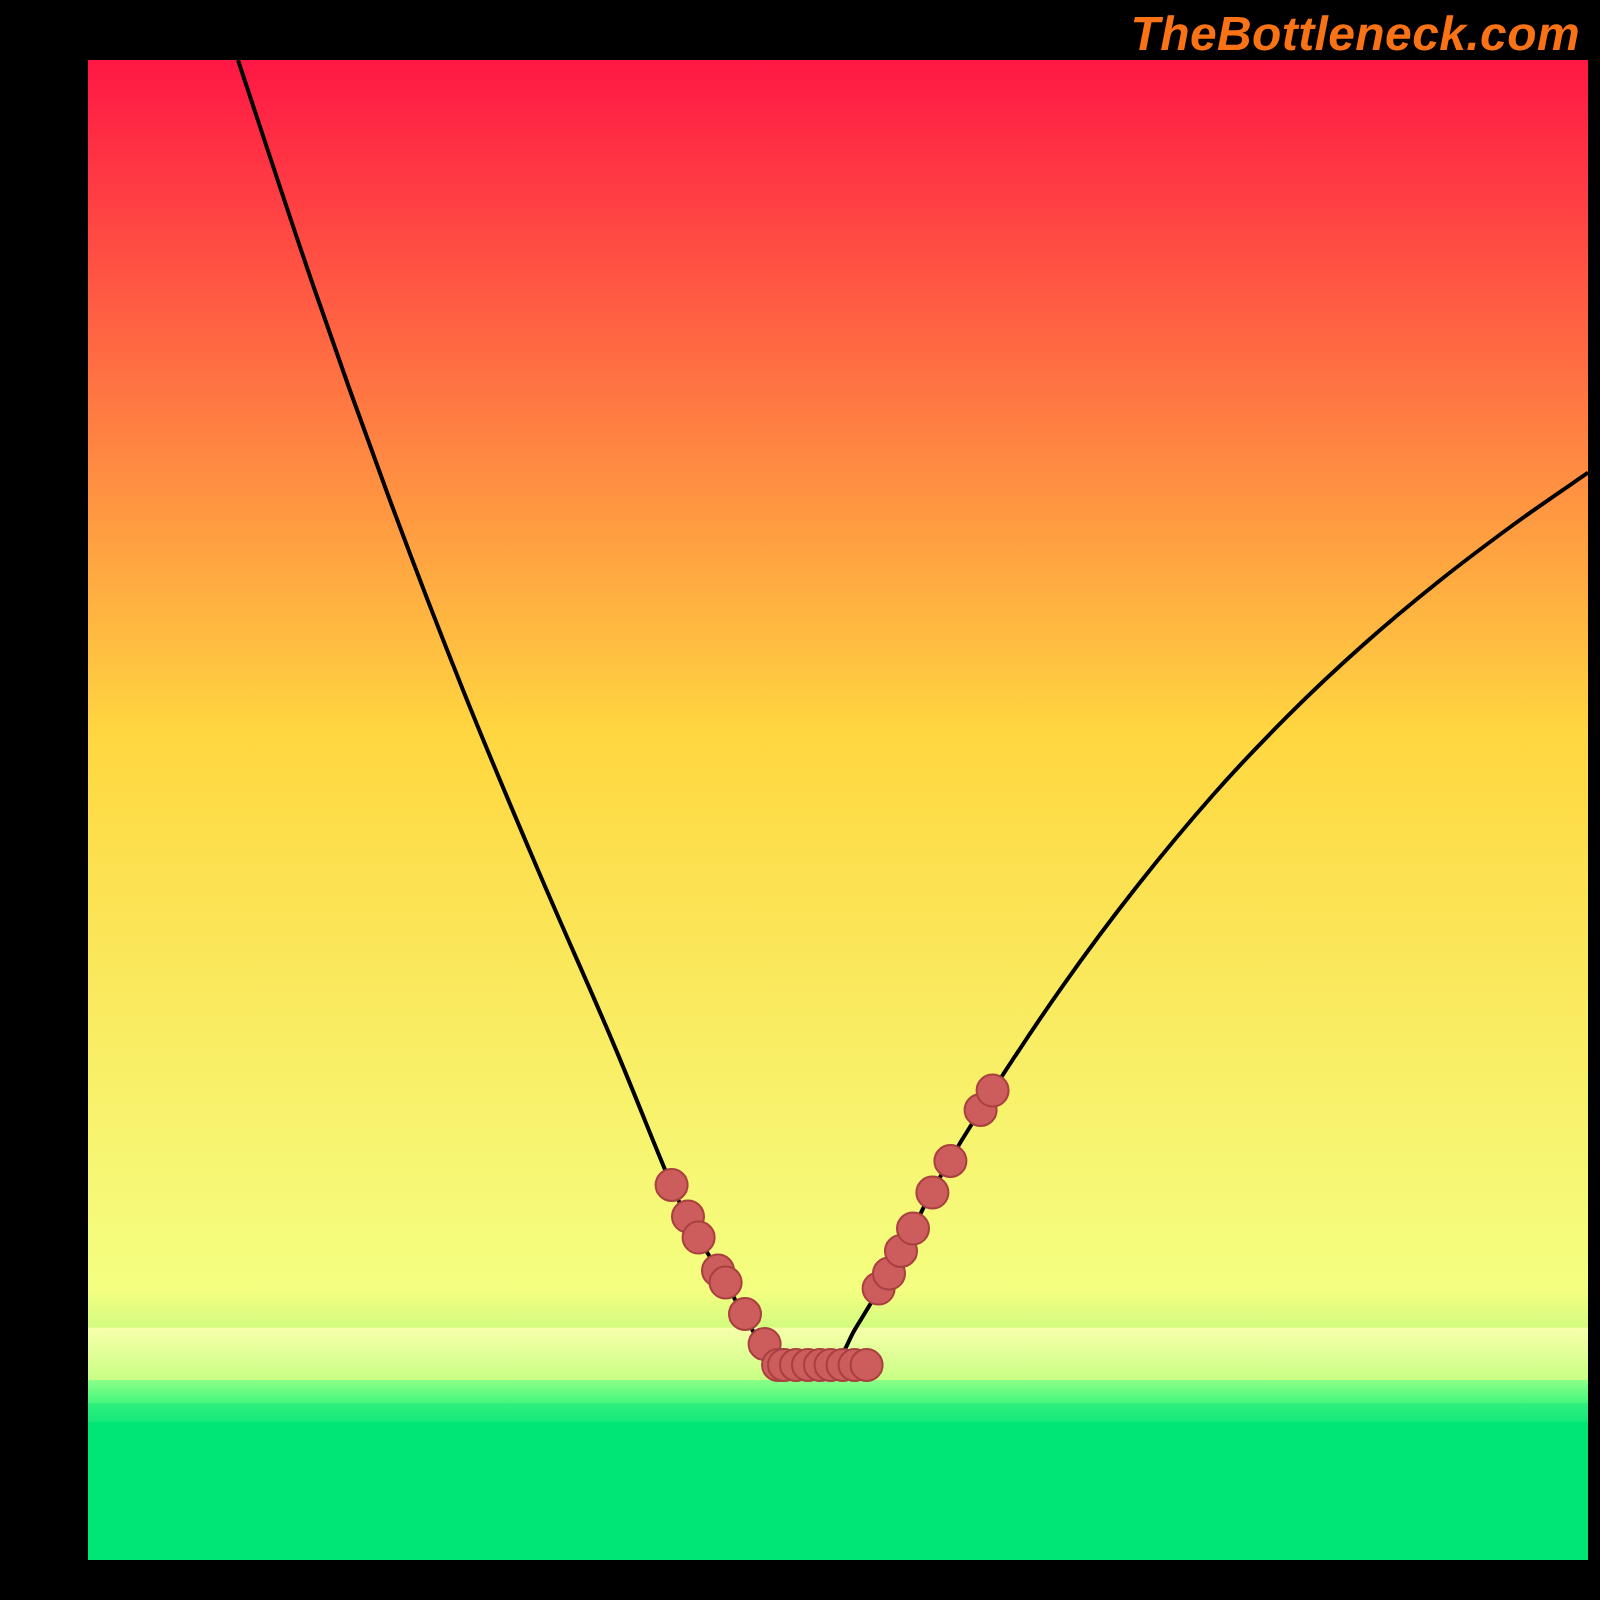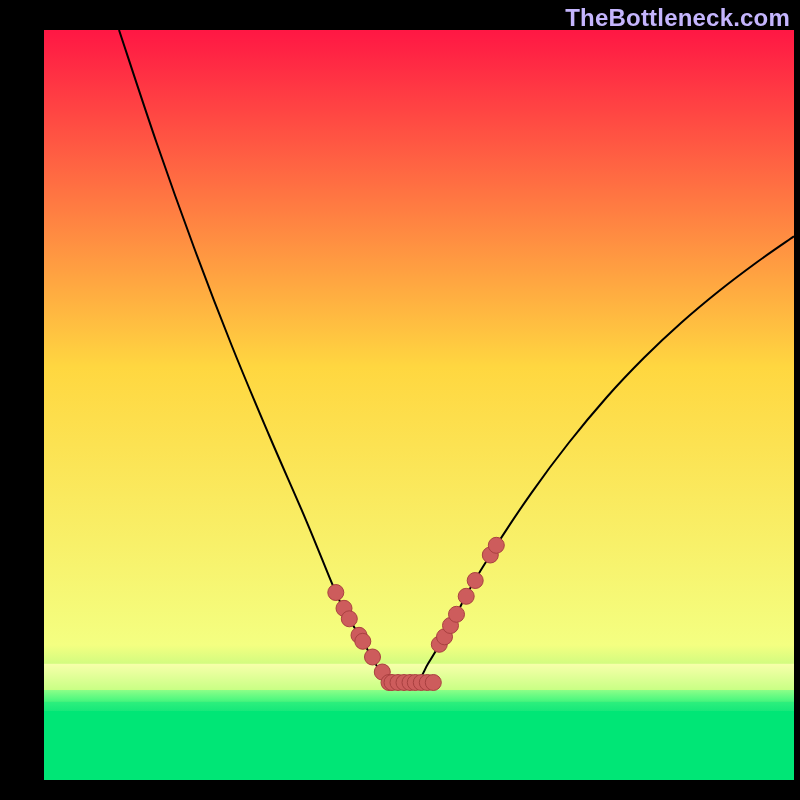--- a/index.html
+++ b/index.html
@@ -18,22 +18,23 @@
     height: 800px;
     background: #000;
   }
   .watermark {
     position: absolute;
     top: 4px;
     right: 10px;
     font-family: Arial, Helvetica, sans-serif;
     font-size: 24px;
     font-weight: 600;
-    color: #c4b5fd;
+    color: #f97316;
     letter-spacing: 0.2px;
+    font-style: italic;
   }
   svg.plot {
     position: absolute;
     left: 44px;
     top: 30px;
     width: 750px;
     height: 750px;
     display: block;
   }
 </style>

